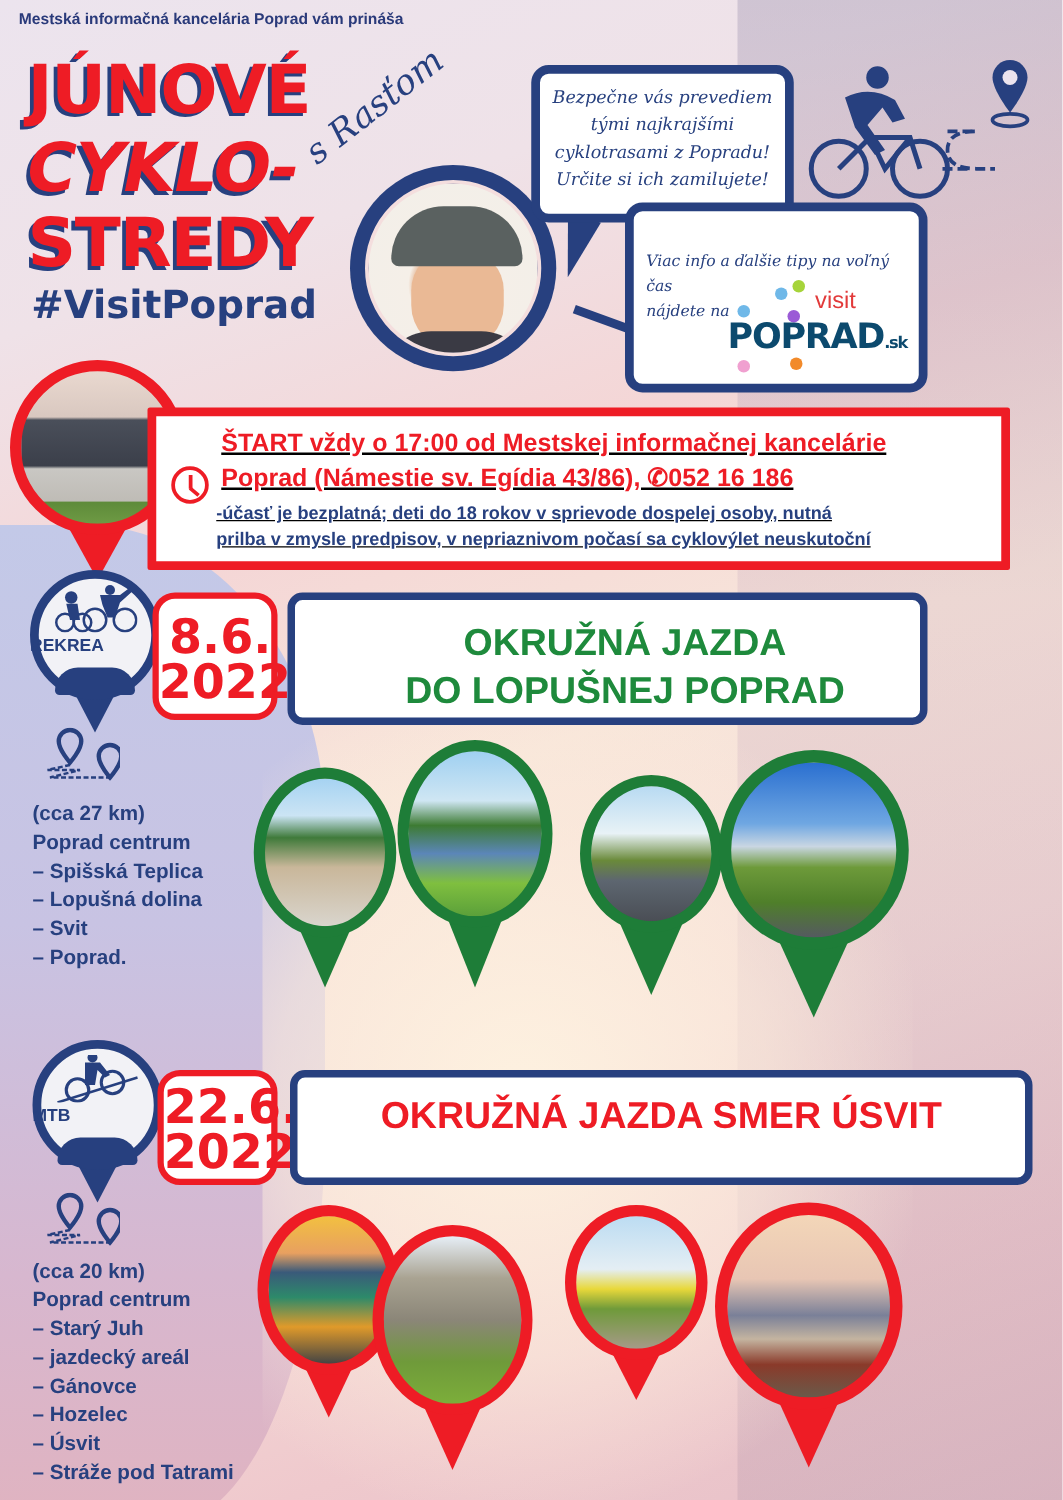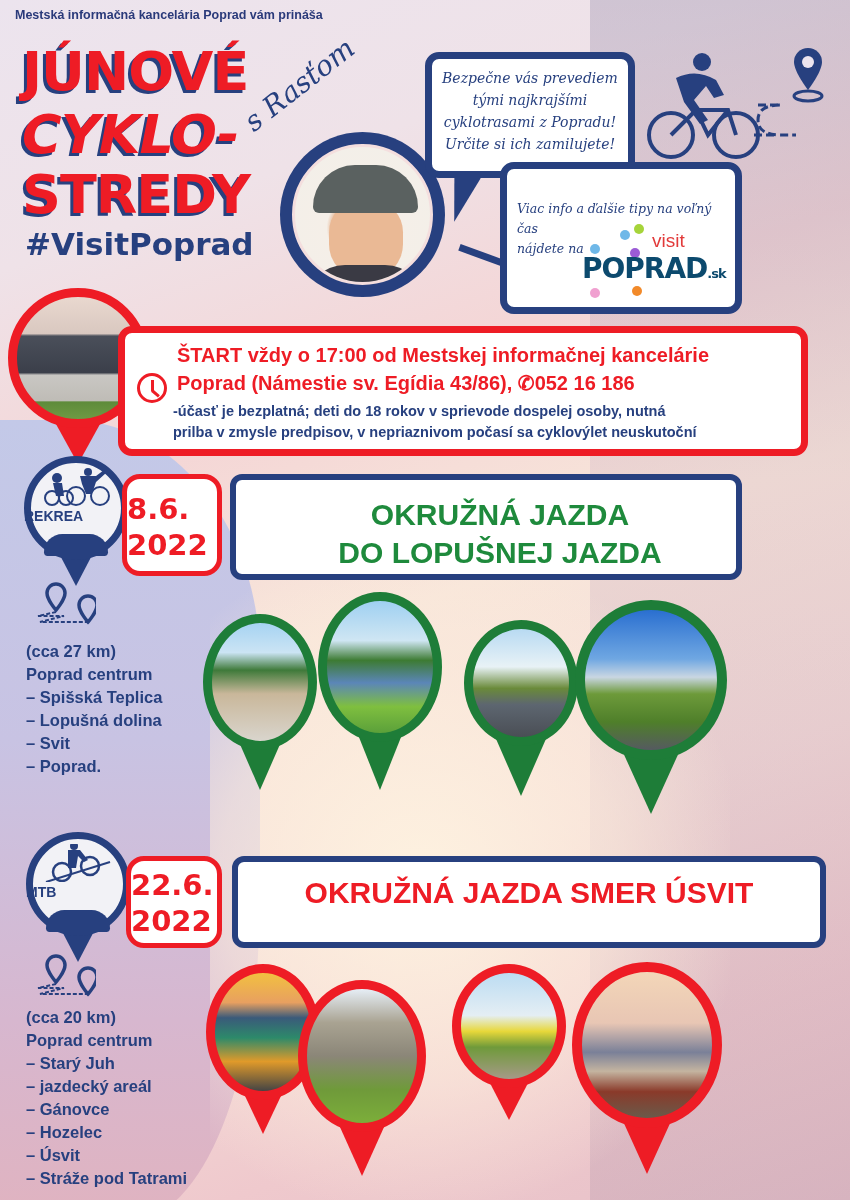--- a/index.html
+++ b/index.html
@@ -111,22 +111,23 @@
     border: 9px solid #ee1c25; overflow: hidden;
     background: linear-gradient(180deg, #e9d8cf 0%, #d9c8c0 30%, #4a4f5a 32%, #3b3f4a 62%, #c9c7c3 64%, #bfbcb6 85%, #5e8b3a 86%, #6e9a44 100%);
   }
   .office-tip {
     position: absolute; left: 38px; top: 118px; width: 0; height: 0;
     border-left: 32px solid transparent; border-right: 32px solid transparent;
     border-top: 58px solid #ee1c25;
   }
   .start-box {
     left: 118px; top: 326px; width: 690px; height: 130px;
-    background: #fff; border: 7px solid #ee1c25; border-radius: 14px;
+    background: #fff; border: 7px solid #ee1c25; border-radius: 2px;
     padding: 8px 0 0 52px;
+    text-decoration: underline;
   }
   .clock-icon {
     position: absolute; left: 12px; top: 40px; width: 30px; height: 30px;
     border: 3px solid #ee1c25; border-radius: 50%;
   }
   .clock-icon::before { content: ""; position: absolute; left: 11px; top: 4px; width: 3px; height: 11px; background: #ee1c25; }
   .clock-icon::after { content: ""; position: absolute; left: 12px; top: 13px; width: 9px; height: 3px; background: #ee1c25; transform: rotate(40deg); transform-origin: left center; }
   .start-line1, .start-line2 {
     font-size: 20px; font-weight: bold; color: #ee1c25; line-height: 28px; white-space: nowrap;
   }
@@ -150,21 +151,21 @@
     background: #27407f; border-radius: 20px 20px 4px 4px;
   }
   .badge-label {
     position: absolute; width: 104px; text-align: left; font-weight: 900; color: #27407f;
     font-size: 14px; top: 52px; left: 0;
   }
   .badge-rider { position: absolute; left: 18px; top: 12px; width: 68px; height: 38px; }
 
   .date-box {
     background: #fff; border: 5px solid #ee1c25; border-radius: 18px;
-    color: #ee1c25; font-weight: bold; font-size: 29px; line-height: 36px; text-align: left;
+    color: #ee1c25; font-weight: bold; font-size: 38px; line-height: 36px; text-align: right;
     padding-top: 12px;
     font-family: "DejaVu Sans", sans-serif;
   }
   .event-box {
     background: #fff; border: 6px solid #27407f; border-radius: 12px;
     text-align: center; font-weight: bold;
   }
   .ev1-title { color: #1e8a3c; font-size: 30px; line-height: 38px; padding-top: 16px; }
   .ev2-title { color: #ee1c25; font-size: 30px; line-height: 38px; padding-top: 12px; }
   .ev2-sub { color: #27407f; font-family: "DejaVu Serif", serif; font-style: italic; font-weight: normal; font-size: 15px; }
@@ -271,21 +272,21 @@
   <div class="badge-label">REKREA</div>
   <div class="badge-heart"></div>
 </div>
 <div class="abs date-box" style="left:122px;top:474px;width:100px;height:102px;">
   <div>8.6.</div>
   <div>2022</div>
 </div>
 <div class="abs event-box" style="left:230px;top:474px;width:512px;height:106px;padding-left:28px;">
   <div class="ev1-title">
     <div>OKRUŽNÁ JAZDA</div>
-    <div>DO LOPUŠNEJ JAZDA</div>
+    <div>DO LOPUŠNEJ POPRAD</div>
   </div>
 </div>
 
 <svg class="abs route-icon" style="left:36px;top:582px;" viewBox="0 0 60 44">
   <path d="M20 2 a9 9 0 0 1 9 9 c0 7 -9 17 -9 17 c0 0 -9 -10 -9 -17 a9 9 0 0 1 9 -9z" fill="none" stroke="#27407f" stroke-width="3.5"></path>
   <path d="M52 14 a9 9 0 0 1 9 9 c0 7 -9 17 -9 17 c0 0 -9 -10 -9 -17 a9 9 0 0 1 9 -9z" fill="none" stroke="#27407f" stroke-width="3.5"></path>
   <path d="M20 30 L2 34 L28 34 L4 40 L52 40" fill="none" stroke="#27407f" stroke-width="2" stroke-dasharray="4 2"></path>
 </svg>
 <div class="abs route-text" style="left:26px;top:640px;">
   <div>(cca 27 km)</div>

